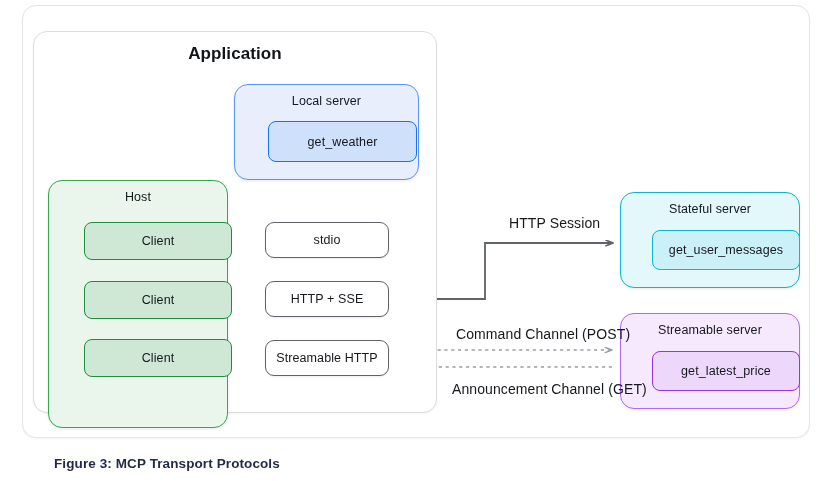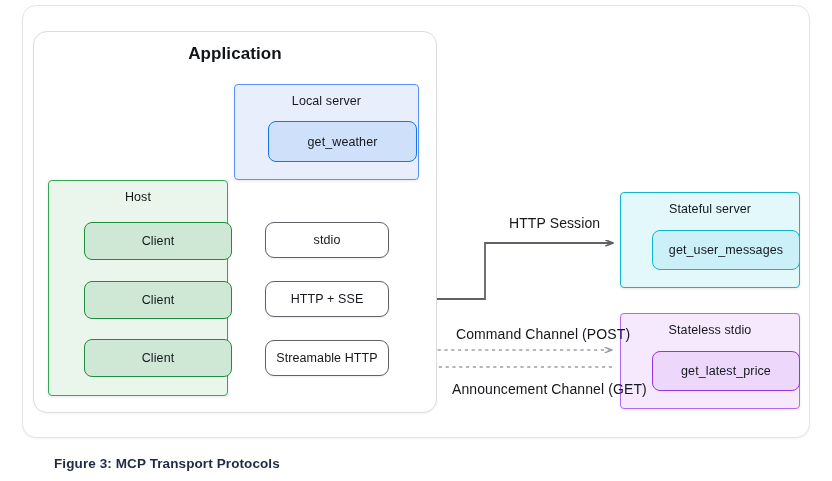--- a/index.html
+++ b/index.html
@@ -57,21 +57,21 @@
     text-align: center;
     font-size: 17px;
     font-weight: bold;
     color: #111418;
     letter-spacing: 0.1px;
   }
 
   
   .group {
     position: absolute;
-    border-radius: 4px;
+    border-radius: 14px;
     box-sizing: border-box;
     box-shadow: 0 1px 3px rgba(60,64,67,0.12);
   }
   .group-title {
     position: absolute;
     left: 0;
     top: 9px;
     width: 100%;
     text-align: center;
     font-size: 12.5px;
@@ -107,21 +107,21 @@
     height: 41px;
     background: #cfe0fb;
     border: 1.8px solid #1a73e8;
   }
 
   
   .host-box {
     left: 48px;
     top: 180px;
     width: 180px;
-    height: 216px;
+    height: 248px;
     background: #eaf6ec;
     border: 1.2px solid #34a853;
   }
   .client {
     left: 20px;
     width: 148px;
     height: 38px;
     background: #cfe8d5;
     border: 1.6px solid #1e8e3e;
   }
@@ -278,21 +278,21 @@
   <div class="transport t-stdio">stdio</div>
   <div class="transport t-http-sse">HTTP + SSE</div>
   <div class="transport t-streamable">Streamable HTTP</div>
 
   <div class="group stateful-server">
     <div class="group-title">Stateful server</div>
     <div class="tool tool-get-user-messages">get_user_messages</div>
   </div>
 
   <div class="group stateless-server">
-    <div class="group-title">Stateless stdio</div>
+    <div class="group-title">Streamable server</div>
     <div class="tool tool-get-latest-price">get_latest_price</div>
   </div>
 
   <div class="edge-label lbl-http-session">HTTP Session</div>
   <div class="edge-label lbl-command">Command Channel (POST)</div>
   <div class="edge-label lbl-announce">Announcement Channel (GET)</div>
 
   <div class="caption">Figure 3: MCP Transport Protocols</div>
 
 </div>

